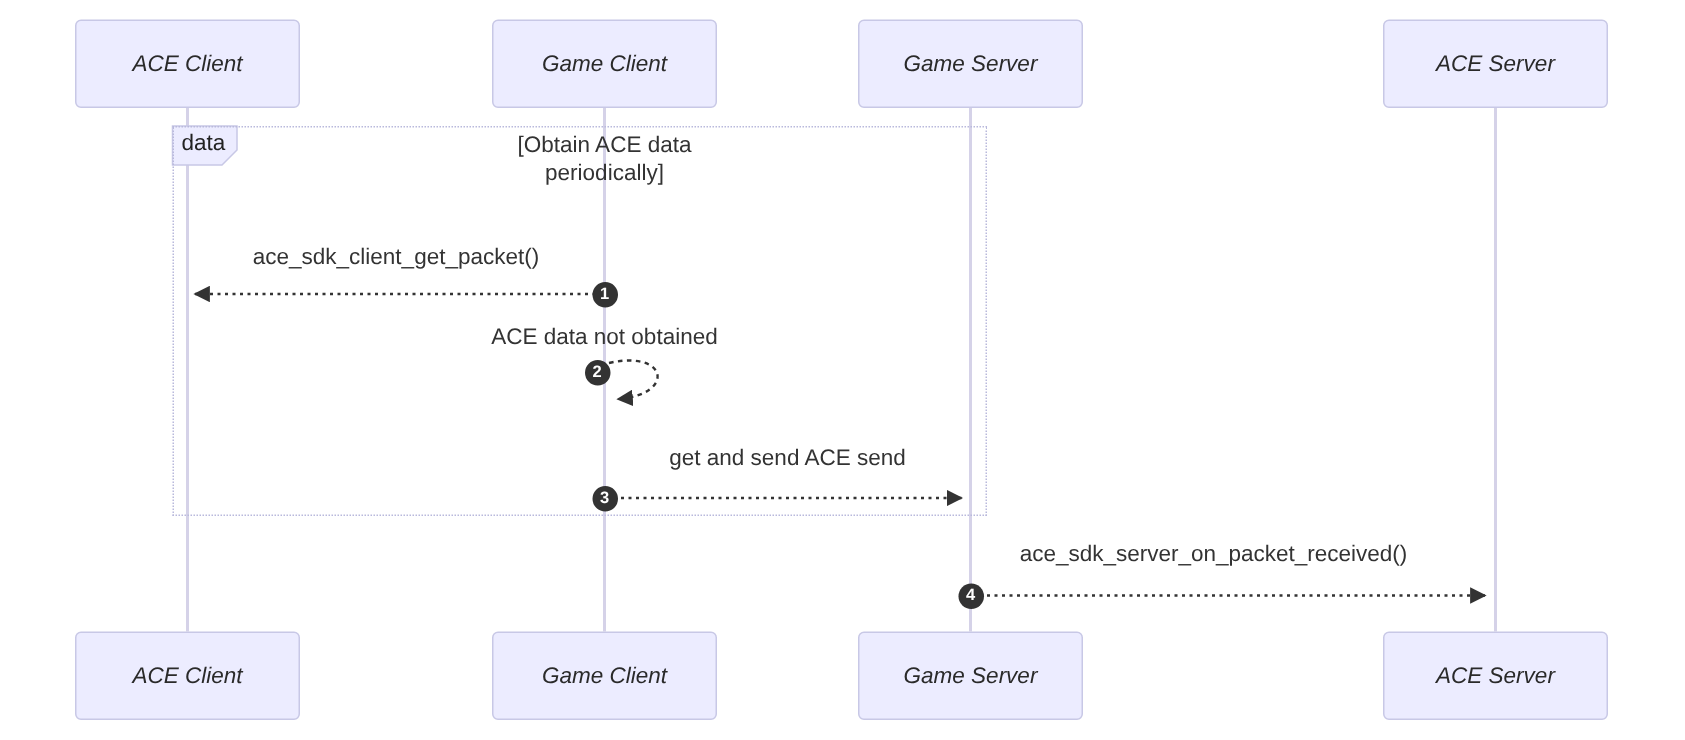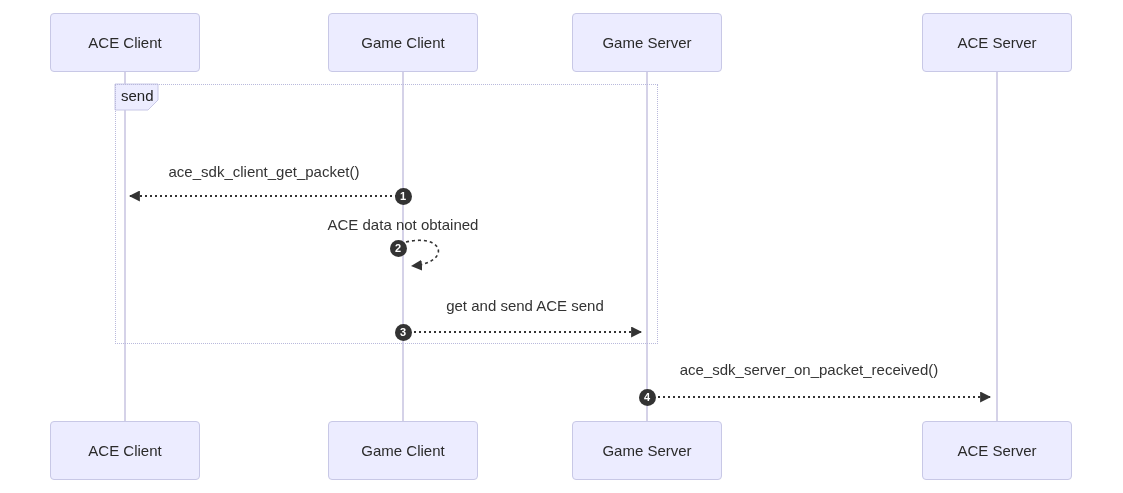--- a/index.html
+++ b/index.html
@@ -17,20 +17,21 @@
   .looptab{fill:#ECECFF;stroke:#c8c8e6;stroke-width:1;}
   .actor{
     position:absolute;
     width:150px;height:59px;
     background:#ECECFF;
     border:1px solid #c8c8e6;
     border-radius:4px;
     display:flex;align-items:center;justify-content:center;
     font-size:15px;color:#2a2a2a;
     box-sizing:border-box;
+    font-style:italic;
   }
   .loop-frame{
     position:absolute;
     left:115px;top:84px;width:543px;height:260px;
     border:1.4px dotted #b9b9dc;
     box-sizing:border-box;
   }
   .loop-label{
     position:absolute;left:121px;top:87px;
     font-size:15px;color:#222222;
@@ -70,21 +71,22 @@
 
     <path class="looptab" d="M115,84 L158,84 L158,100 L148,110 L115,110 Z"></path>
 
     <line class="msgline" x1="397" y1="196" x2="130" y2="196" marker-end="url(#ah)"></line>
     <path class="msgself" d="M 406 242 C 445 233 451 263 412 266" marker-end="url(#ah)"></path>
     <line class="msgline" x1="409" y1="332" x2="641" y2="332" marker-end="url(#ah)"></line>
     <line class="msgline" x1="653" y1="397" x2="990" y2="397" marker-end="url(#ah)"></line>
   </svg>
 
   <div class="loop-frame"></div>
-  <div class="loop-label">send</div>
+  <div class="loop-label">data</div>
+  <div class="loop-cond">[Obtain ACE data periodically]</div>
 
   <div class="actor" style="left:50px;top:13px">ACE Client</div>
   <div class="actor" style="left:328px;top:13px">Game Client</div>
   <div class="actor" style="left:572px;top:13px">Game Server</div>
   <div class="actor" style="left:922px;top:13px">ACE Server</div>
 
   <div class="actor" style="left:50px;top:421px">ACE Client</div>
   <div class="actor" style="left:328px;top:421px">Game Client</div>
   <div class="actor" style="left:572px;top:421px">Game Server</div>
   <div class="actor" style="left:922px;top:421px">ACE Server</div>

